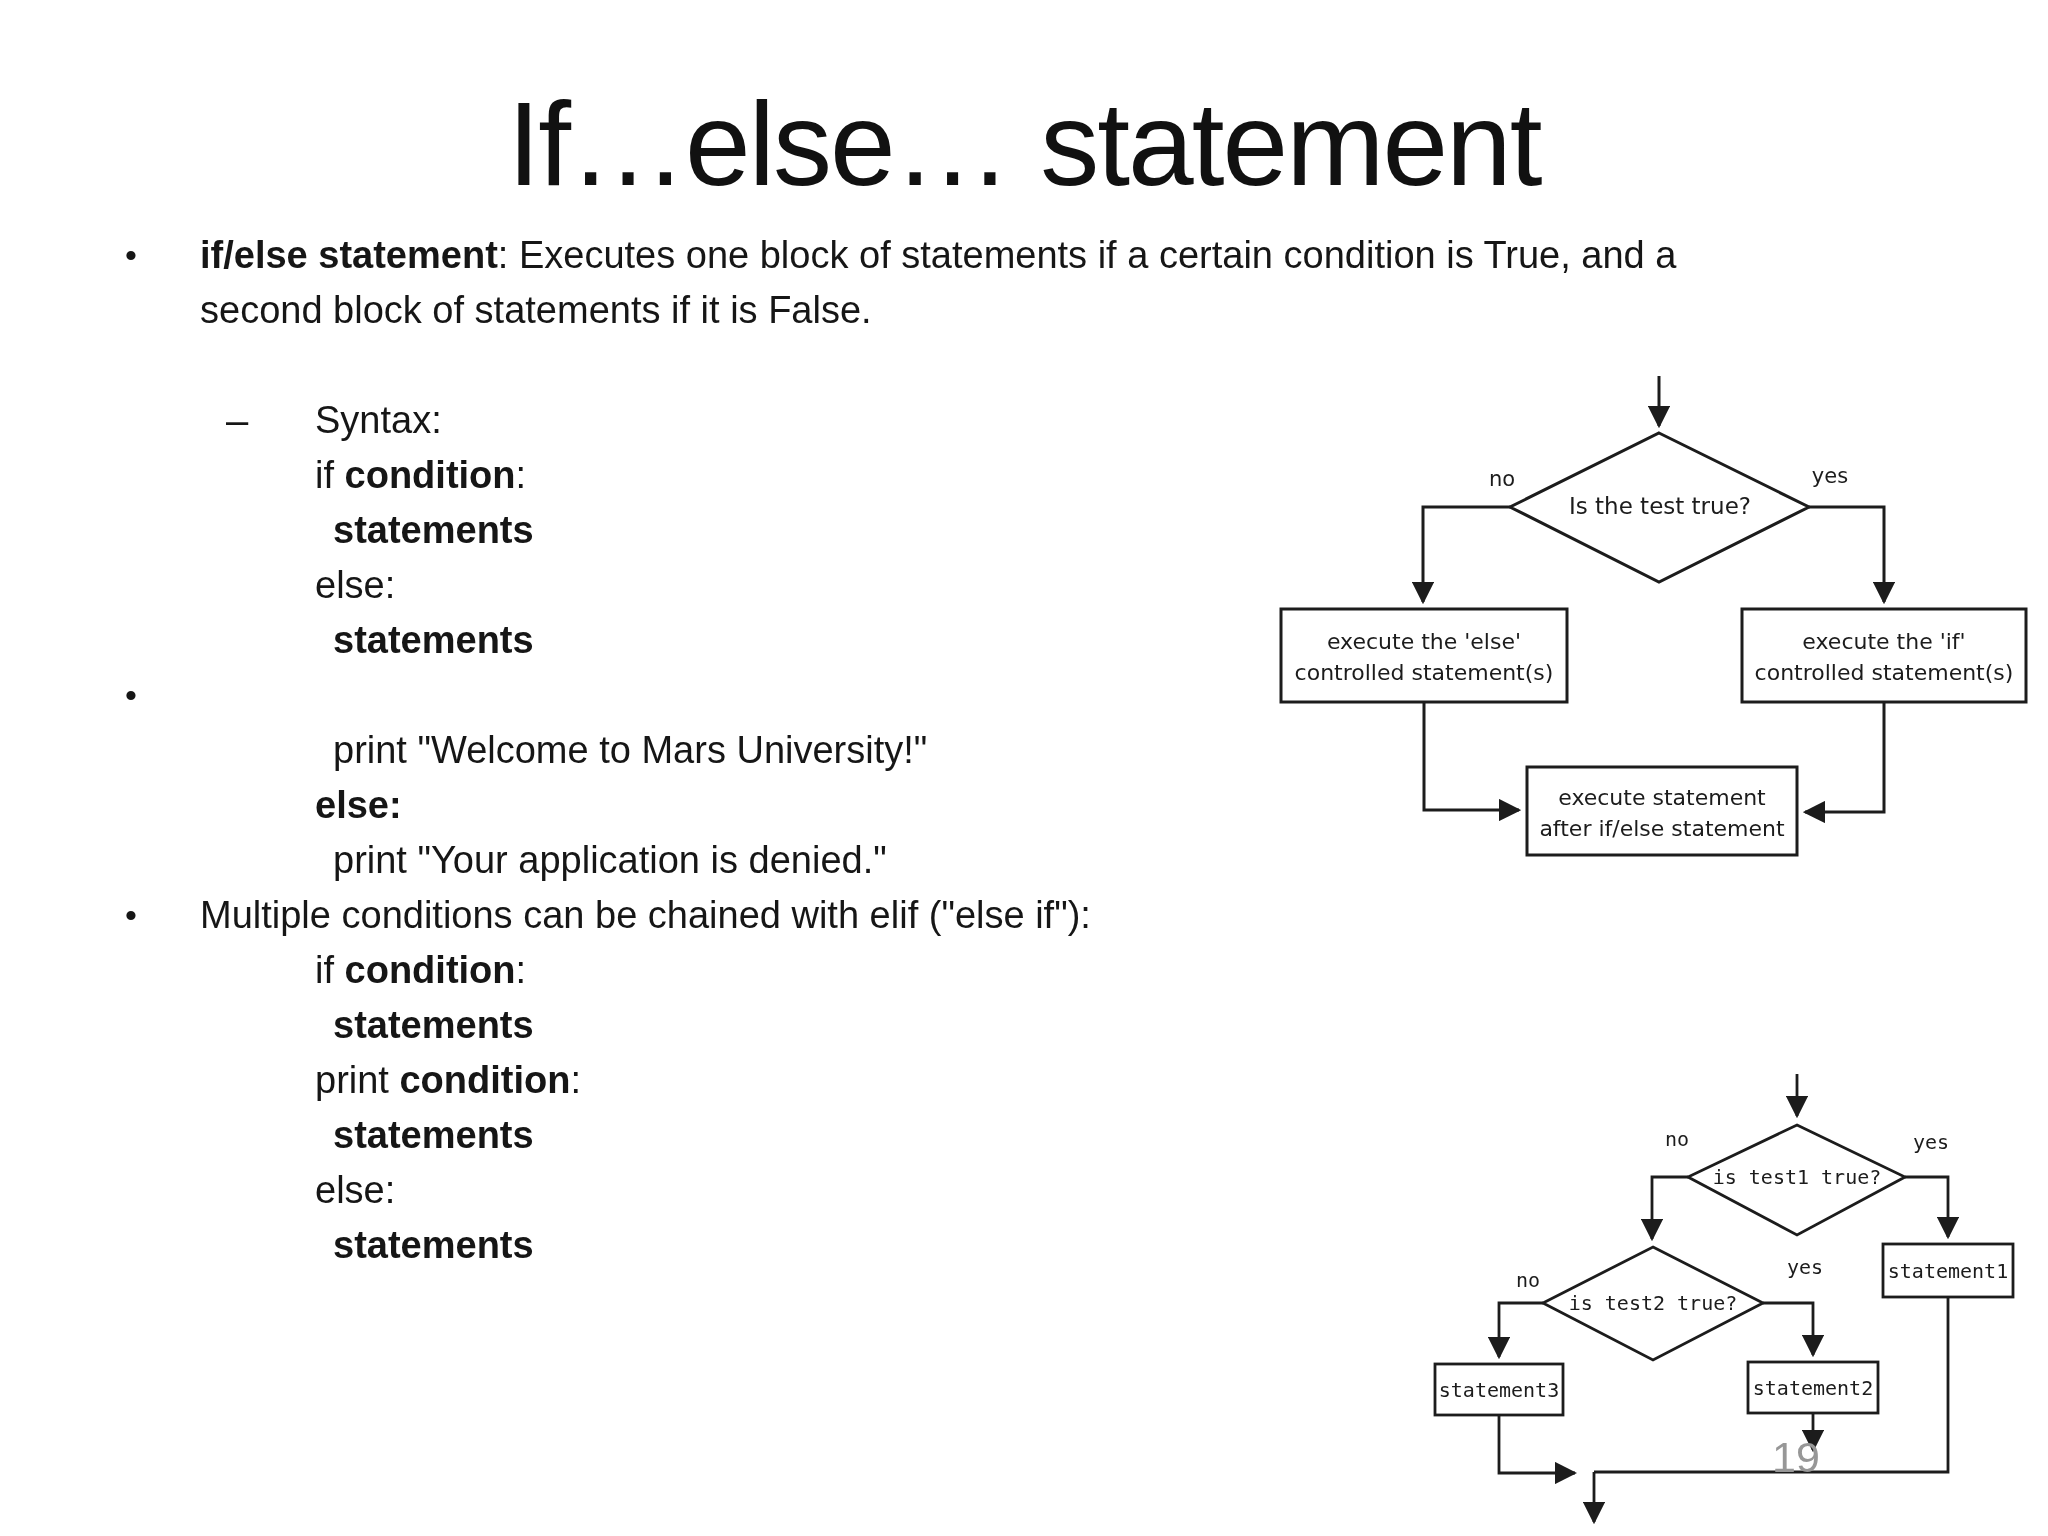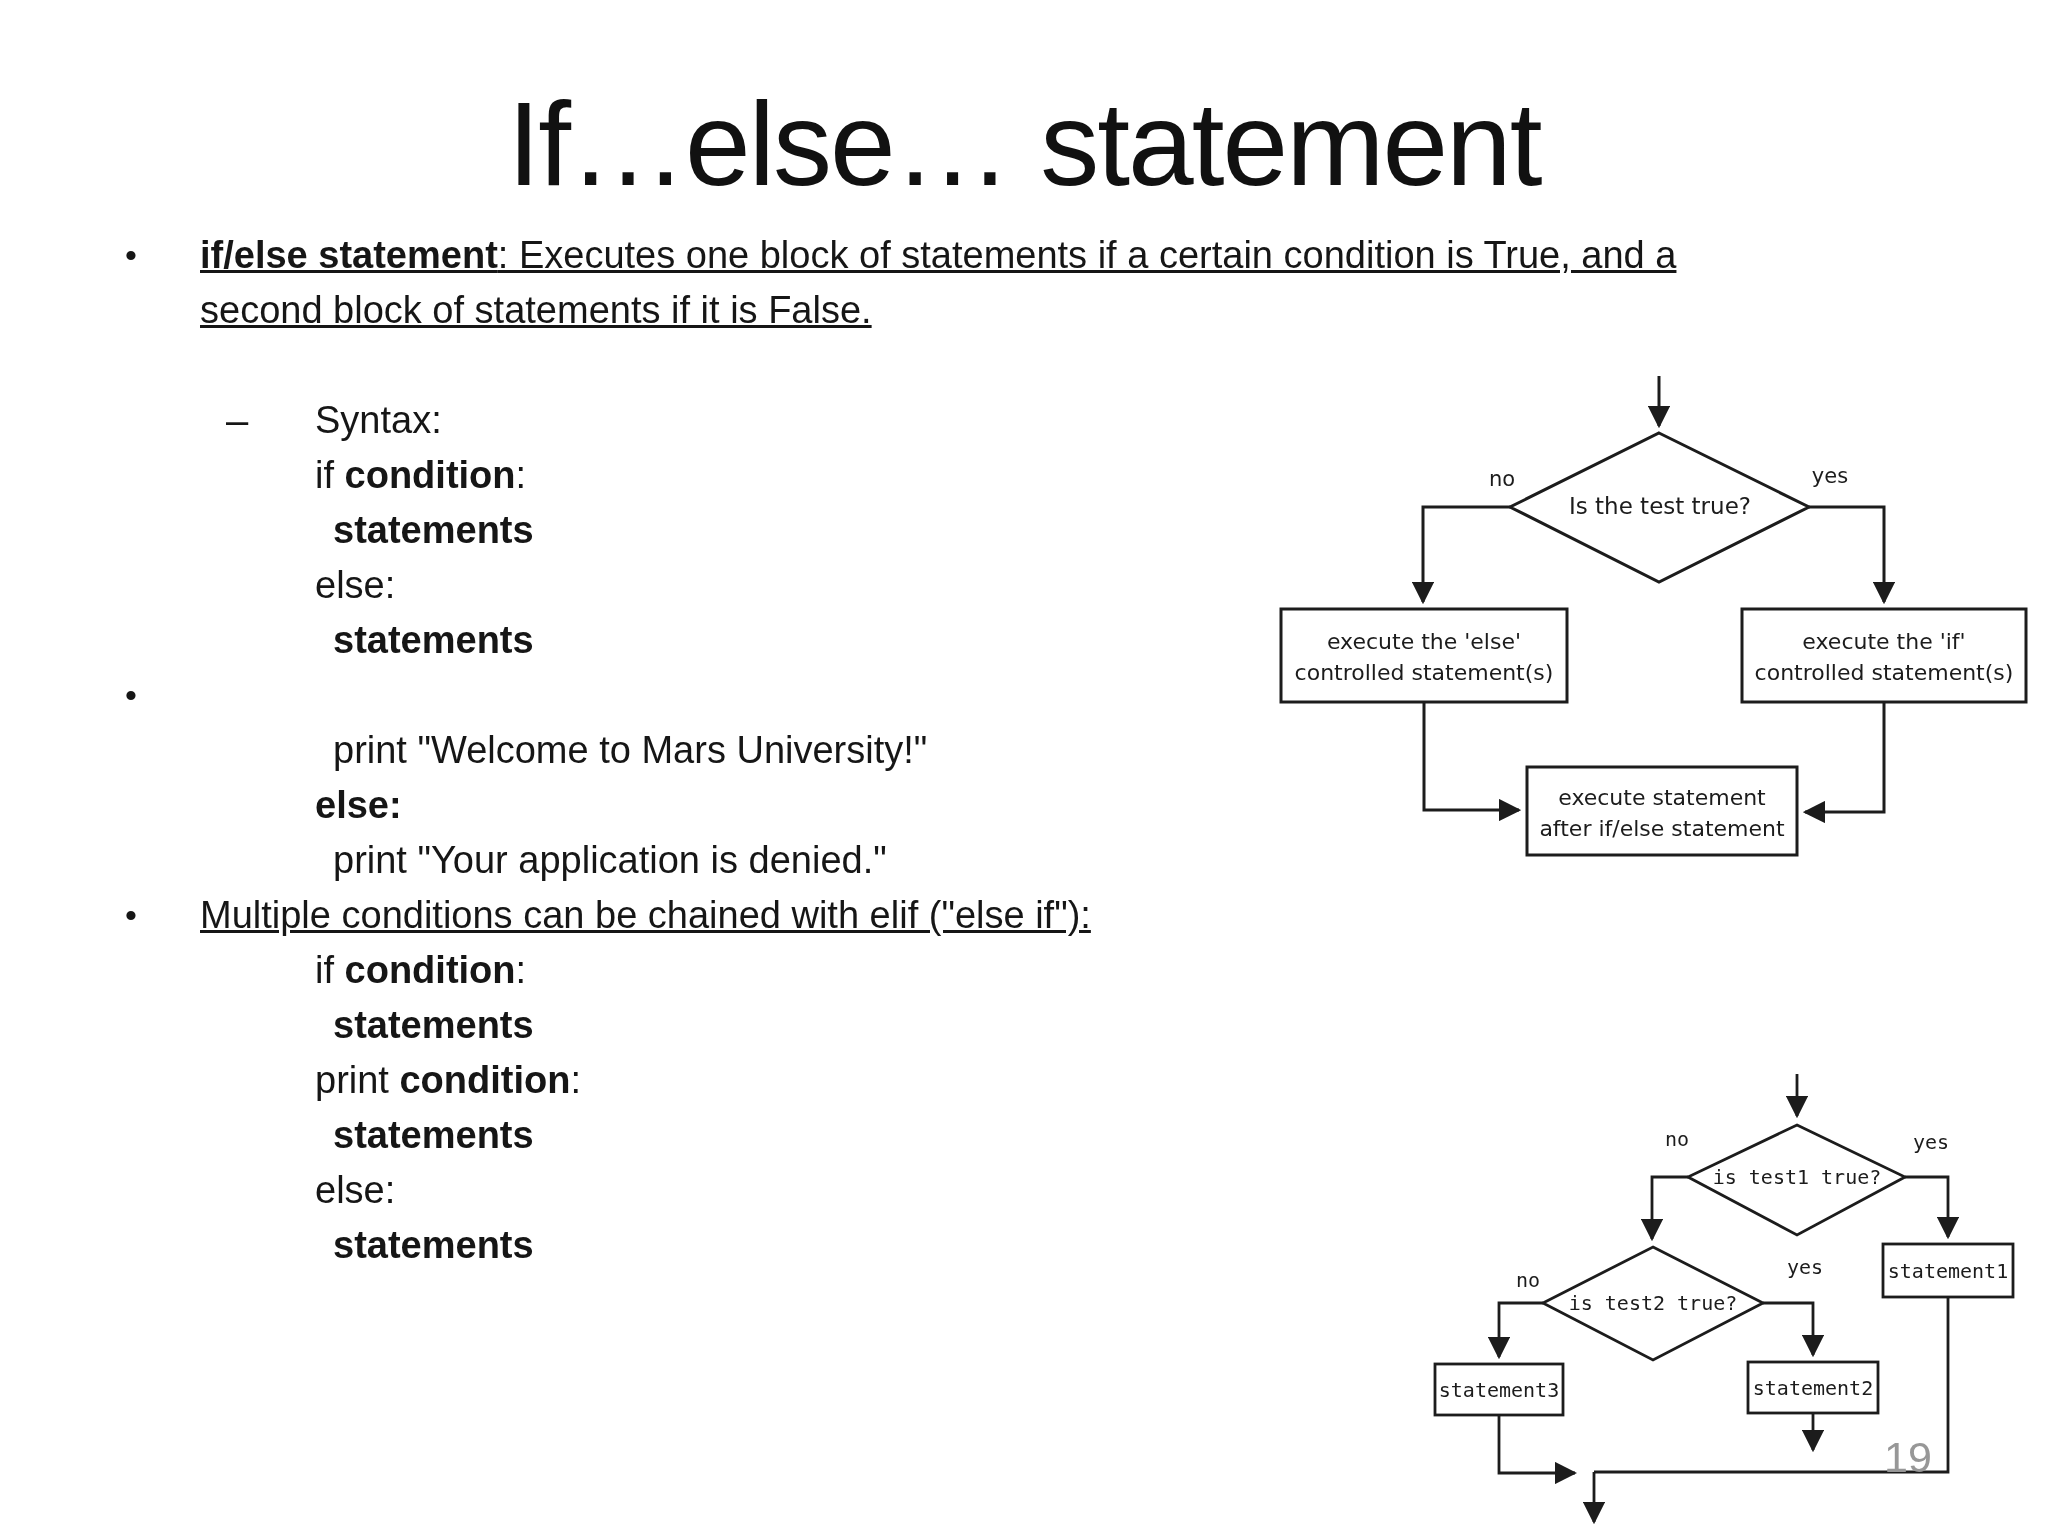--- a/index.html
+++ b/index.html
@@ -16,38 +16,38 @@
   .content {
     position:absolute; left:0; top:228px; width:1920px;
   }
   .ln {
     position:relative; height:55px; line-height:55px;
     font-size:38px; white-space:nowrap; color:#161616;
   }
   .ln .mk { position:absolute; top:0; }
   .mk.dot  { left:125px; font-size:34px; }
   .mk.dash { left:226px; font-size:40px; }
-  .t-a  { padding-left:200px;text-decoration:underline; }
+  .t-a  { padding-left:200px; }
   .t-bc { padding-left:295px;margin-left:20px; }
   .t-d  { padding-left:333px; }
   .b  { font-weight:bold; }
   .bi { font-weight:bold; }
   .sp { height:55px; }
   .fc { position:absolute; }
   .fc1 { left:1230px; top:340px; }
   .fc2 { left:1380px; top:1050px; }
   .fc text { fill:#1c1c1c; }
   .fc1-label { font-family:"DejaVu Sans", sans-serif; font-size:21px; }
   .fc1-cond  { font-family:"DejaVu Sans", sans-serif; font-size:23px; }
   .fc1-box   { font-family:"DejaVu Sans", sans-serif; font-size:22px; }
   .fc2-txt   { font-family:"DejaVu Sans Mono", monospace; font-size:20px; }
   .shape { fill:#ffffff; stroke:#1c1c1c; }
   .wire  { fill:none; stroke:#1c1c1c; }
   .pagenum {
-    position:absolute; left:1878px; top:1436px; width:60px;
+    position:absolute; left:1766px; top:1436px; width:60px;
     font-size:43px; color:#979797; text-align:center; line-height:1;
   }
 </style>
 </head>
 <body>
 
 <div class="slide">
 
   <h1 class="title">If…else… statement</h1>
 

